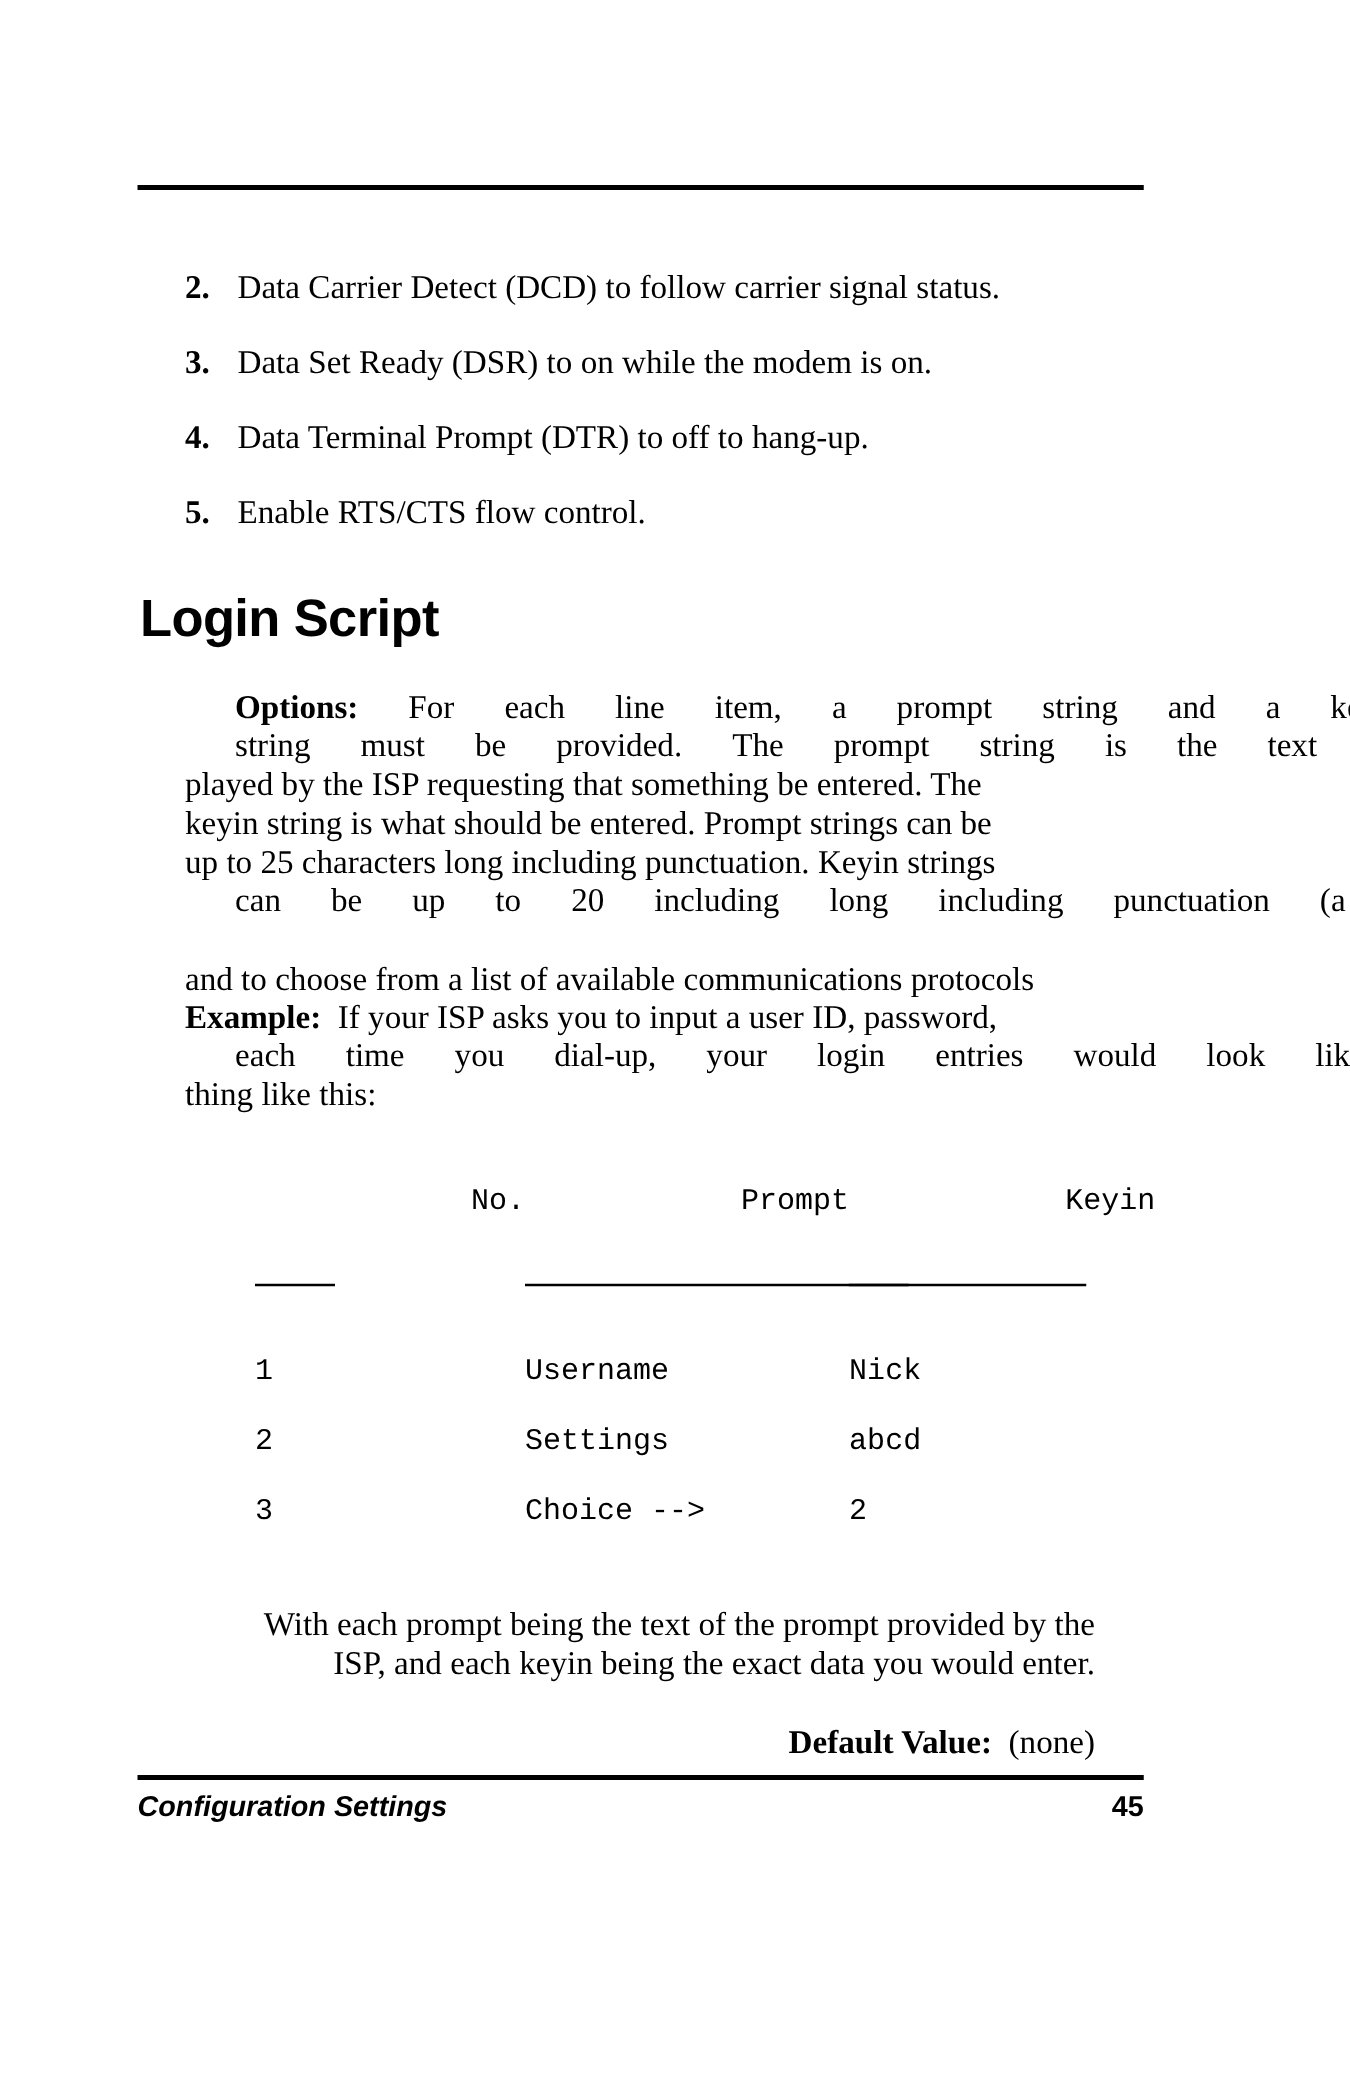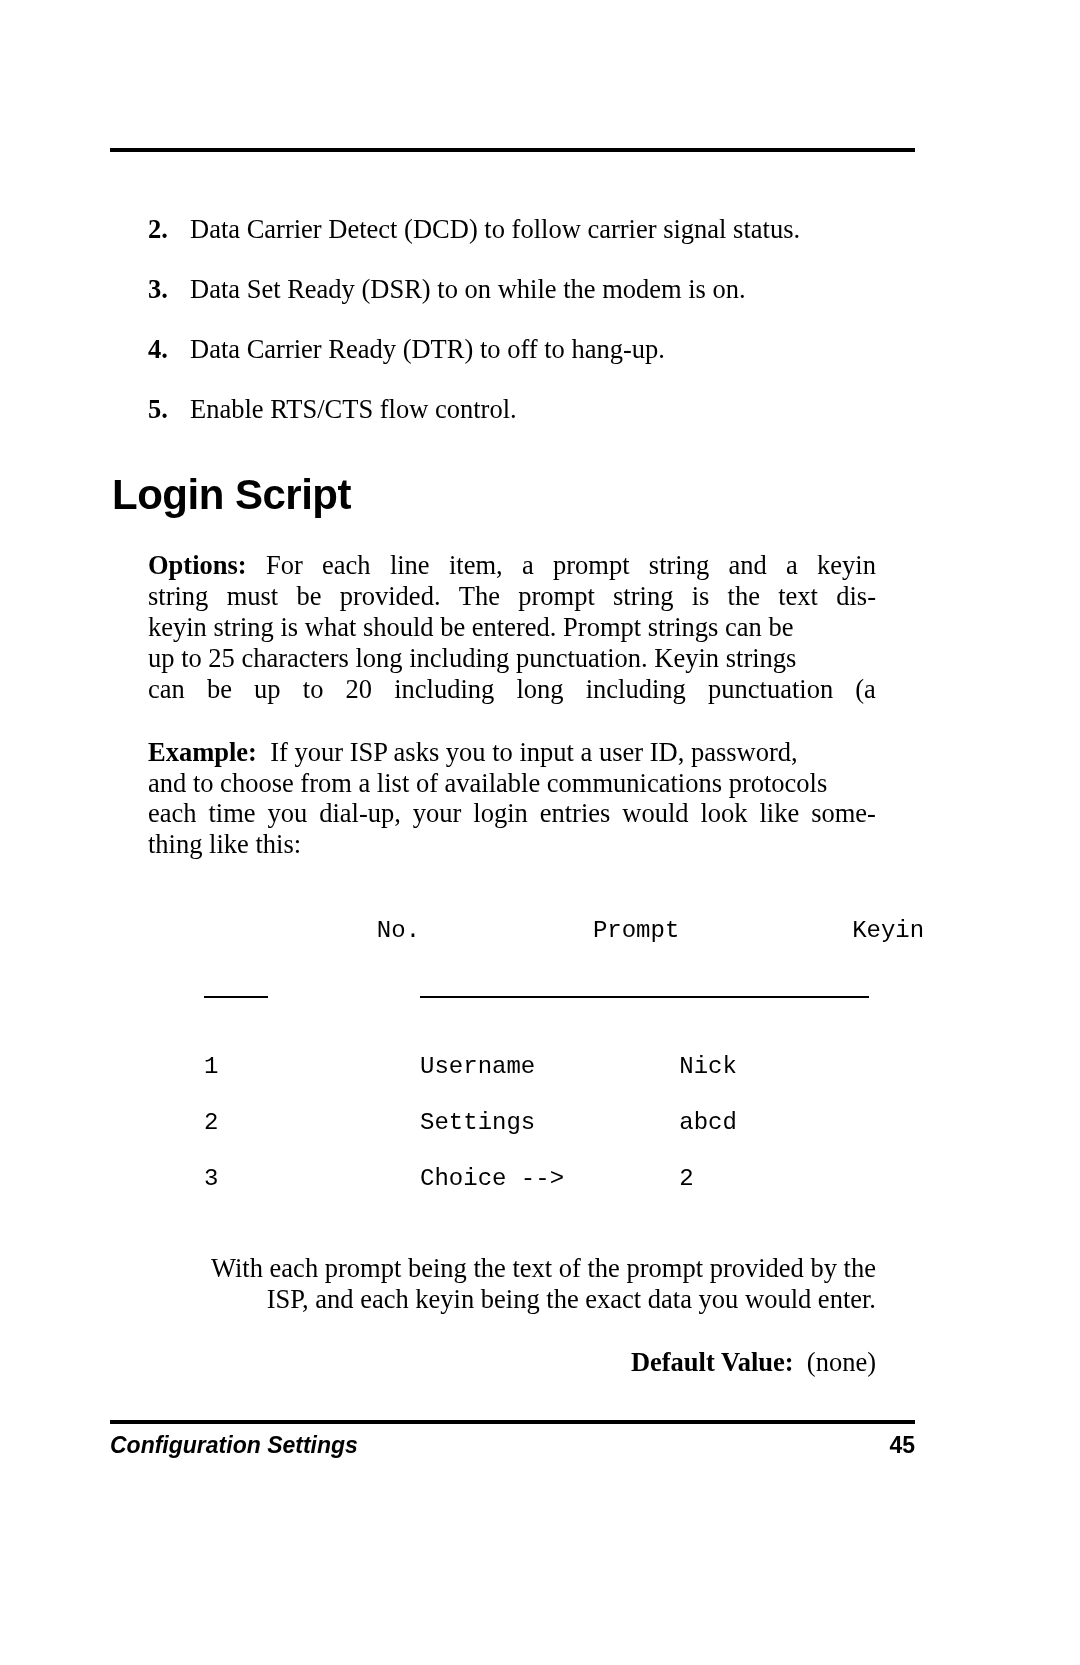--- a/index.html
+++ b/index.html
@@ -106,21 +106,21 @@
     font-weight: bold;
   }
   .para .line {
     display: block;
   }
   .para .jline {
     display: flex;
     justify-content: space-between;
     width: 100%;
   }
-  .para .jline > span { white-space: pre; }
+  .para .jline > span { white-space: pre; margin-left: 40px; }
 
   
   .example-table {
     margin: 30px 0 0 56px;
     font-family: "Liberation Mono", "DejaVu Sans Mono", monospace;
     font-size: 24px;
     border-collapse: collapse;
   }
   .example-table td {
     padding: 0;
@@ -198,21 +198,21 @@
         </span>
       </li>
 
       <li class="num-item">
         <span class="marker">3.</span>
         <span class="body">Data Set Ready (DSR) to on while the modem is on.</span>
       </li>
 
       <li class="num-item">
         <span class="marker">4.</span>
-        <span class="body">Data Carrier Ready (DTR) to off  to hang-up.</span>
+        <span class="body">Data Terminal Prompt (DTR) to off  to hang-up.</span>
       </li>
 
       <li class="num-item">
         <span class="marker">5.</span>
         <span class="body">Enable RTS/CTS flow control.</span>
       </li>
 
     </ol>
 
     <h1 class="section-heading">Login Script</h1>
@@ -237,39 +237,40 @@
         <span>be</span>
         <span>provided.</span>
         <span>The</span>
         <span>prompt</span>
         <span>string</span>
         <span>is</span>
         <span>the</span>
         <span>text</span>
         <span>dis-</span>
       </span>
+      <span class="line">played by the ISP requesting that something be entered.  The</span>
       <span class="line">keyin string is what should be entered.  Prompt strings can be</span>
       <span class="line">up to 25 characters long including punctuation.  Keyin strings</span>
       <span class="jline">
         <span>can</span>
         <span>be</span>
         <span>up</span>
         <span>to</span>
         <span>20</span>
         <span>including</span>
         <span>long</span>
         <span>including</span>
         <span>punctuation</span>
         <span>(a</span>
       </span>
     </div>
 
     <div class="para">
+      <span class="line">and to choose from a list of available communications protocols</span>
       <span class="line"><span class="lead">Example:</span>&nbsp; <span>If your ISP asks you to input a user ID, password,</span></span>
-      <span class="line">and to choose from a list of available communications protocols</span>
       <span class="jline">
         <span>each</span>
         <span>time</span>
         <span>you</span>
         <span>dial-up,</span>
         <span>your</span>
         <span>login</span>
         <span>entries</span>
         <span>would</span>
         <span>look</span>

